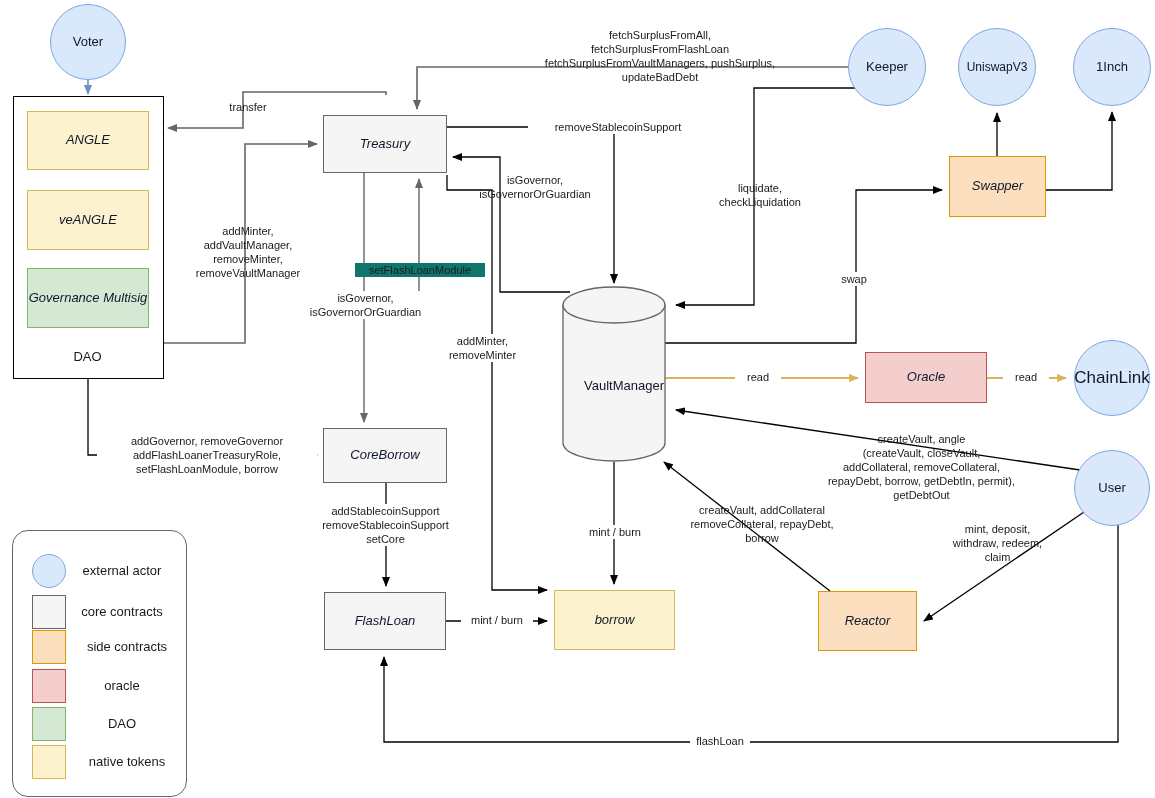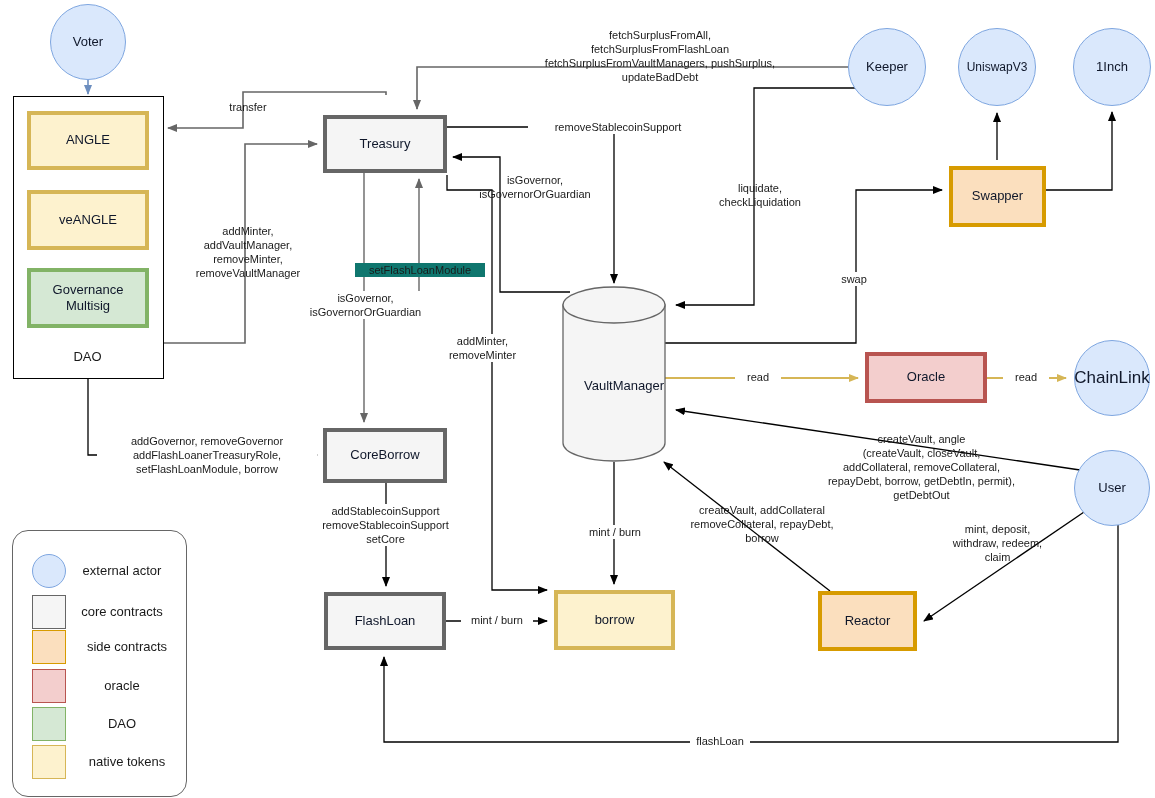--- a/index.html
+++ b/index.html
@@ -2,21 +2,21 @@
 <html><head>
 <meta charset="utf-8">
 <style>
   html,body{margin:0;padding:0;background:#ffffff;}
   #stage{position:relative;width:1155px;height:798px;background:#ffffff;
          font-family:"Liberation Sans", sans-serif;overflow:hidden;}
   svg.layer{position:absolute;left:0;top:0;width:1155px;height:798px;}
   .node{position:absolute;box-sizing:border-box;display:flex;align-items:center;
         justify-content:center;text-align:center;color:#0f172a;font-size:13px;
         line-height:1.25;}
-  .rect{border:4px solid #a16207;}
+  .rect{border:1px solid #a16207;font-style:italic;}
   .core{background:#f5f5f5;border-color:#666;}
   .side{background:#fbdfbe;border-color:#d79b00;}
   .oracle{background:#f3cecd;border-color:#b85450;}
   .dao{background:#d5e8d4;border-color:#82b366;}
   .token{background:#fdf2ce;border-color:#d6b656;}
   .circle{border-radius:50%;background:#dae8fc;border:1px solid #7ea6e0;}
   .daobox{background:#ffffff;border:1px solid #000;}
   .daolabel{position:absolute;font-size:13px;color:#1a1a1a;text-align:center;}
   .edgelabel{position:absolute;font-size:11px;color:#1a1a1a;text-align:center;
              line-height:1.28;white-space:pre-line;}
@@ -145,21 +145,21 @@
   </div>
 
   <div class="node circle" style="left:958px;top:28px;width:78px;height:78px;font-size:12px;">
     <span>UniswapV3</span>
   </div>
 
   <div class="node circle" style="left:1073px;top:28px;width:78px;height:78px;">
     <span>1Inch</span>
   </div>
 
-  <div class="node rect side" style="left:949px;top:166px;width:97px;height:61px;">
+  <div class="node rect side" style="left:949px;top:156px;width:97px;height:61px;">
     <span>Swapper</span>
   </div>
 
   <div class="node rect oracle" style="left:865px;top:352px;width:122px;height:51px;">
     <span>Oracle</span>
   </div>
 
   <div class="node circle" style="left:1074px;top:340px;width:76px;height:76px;font-size:17px;">
     <span>ChainLink</span>
   </div>

